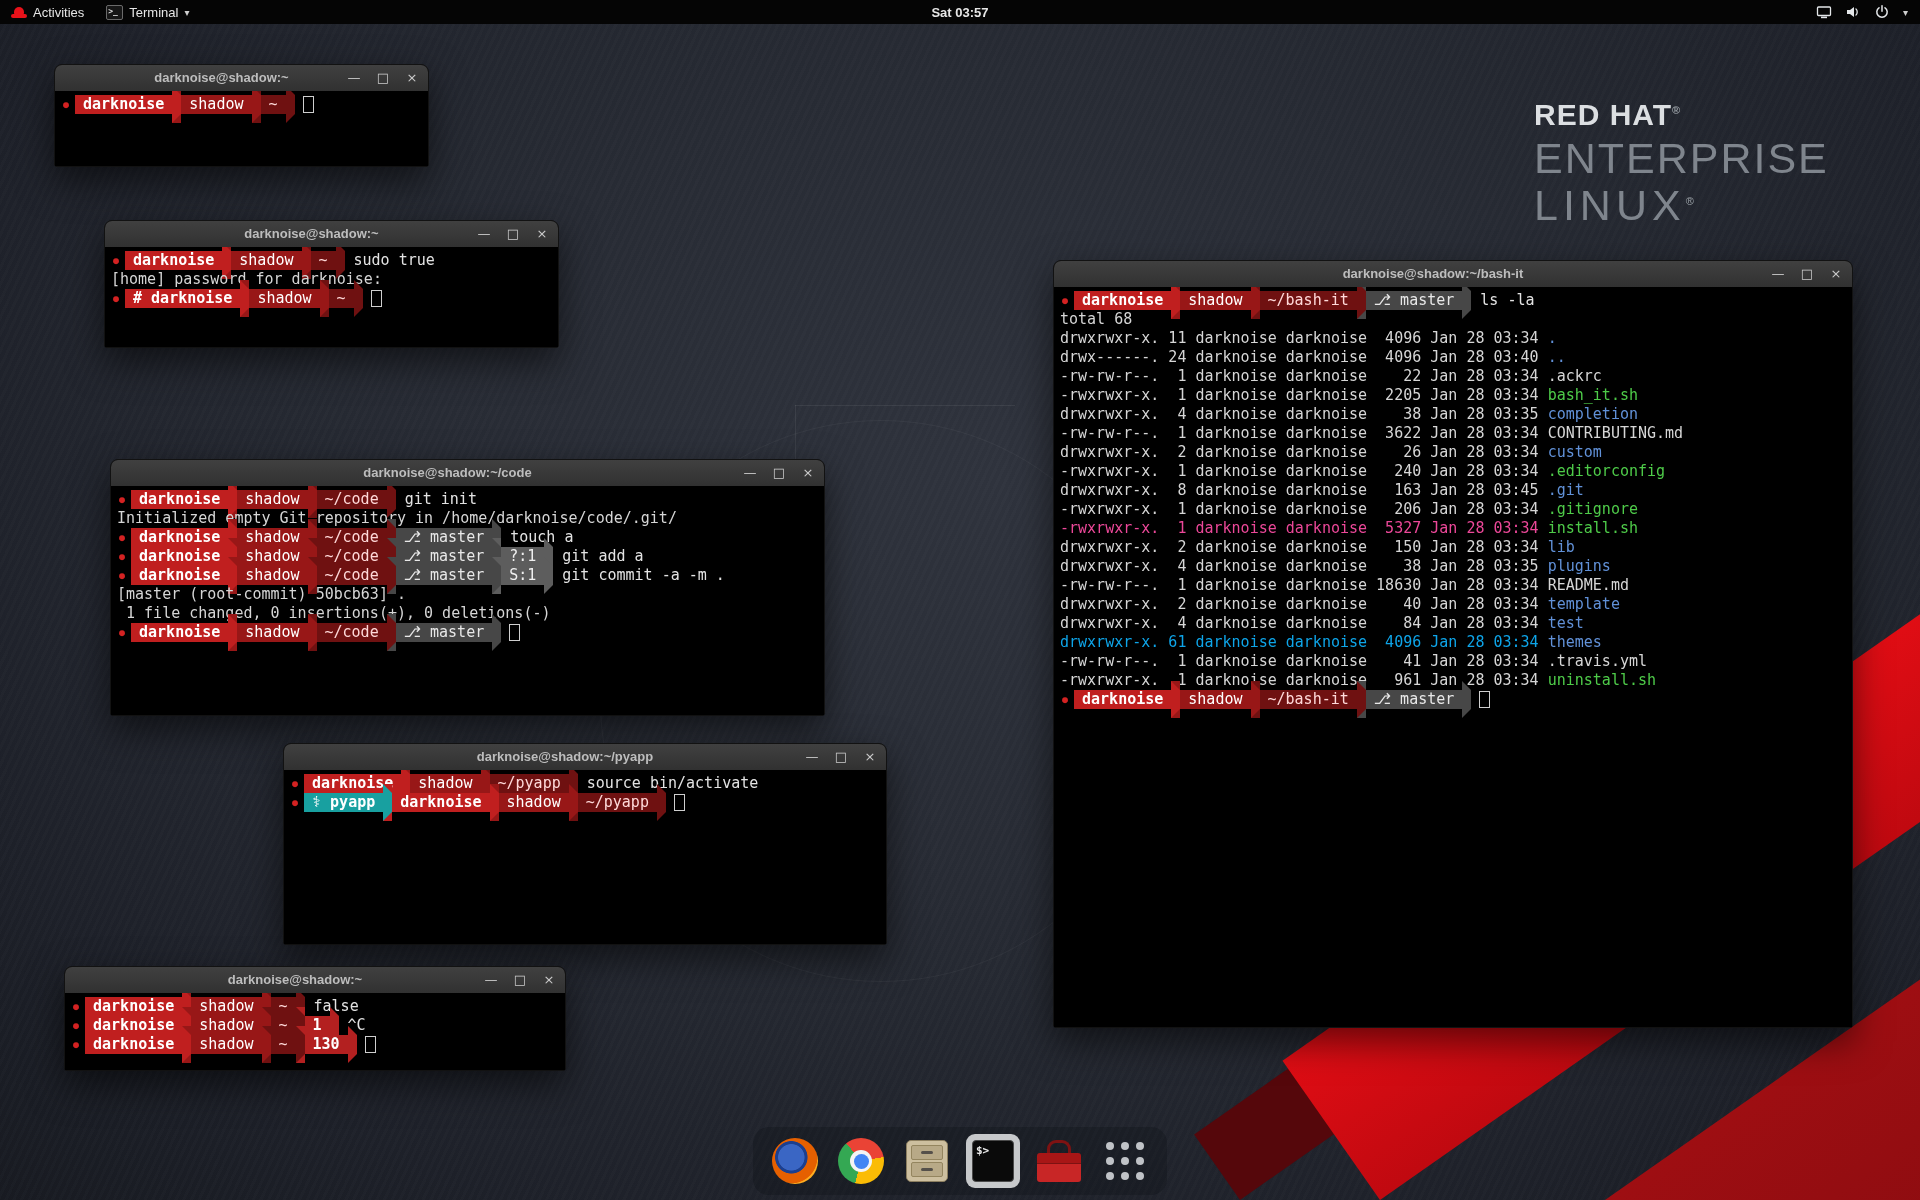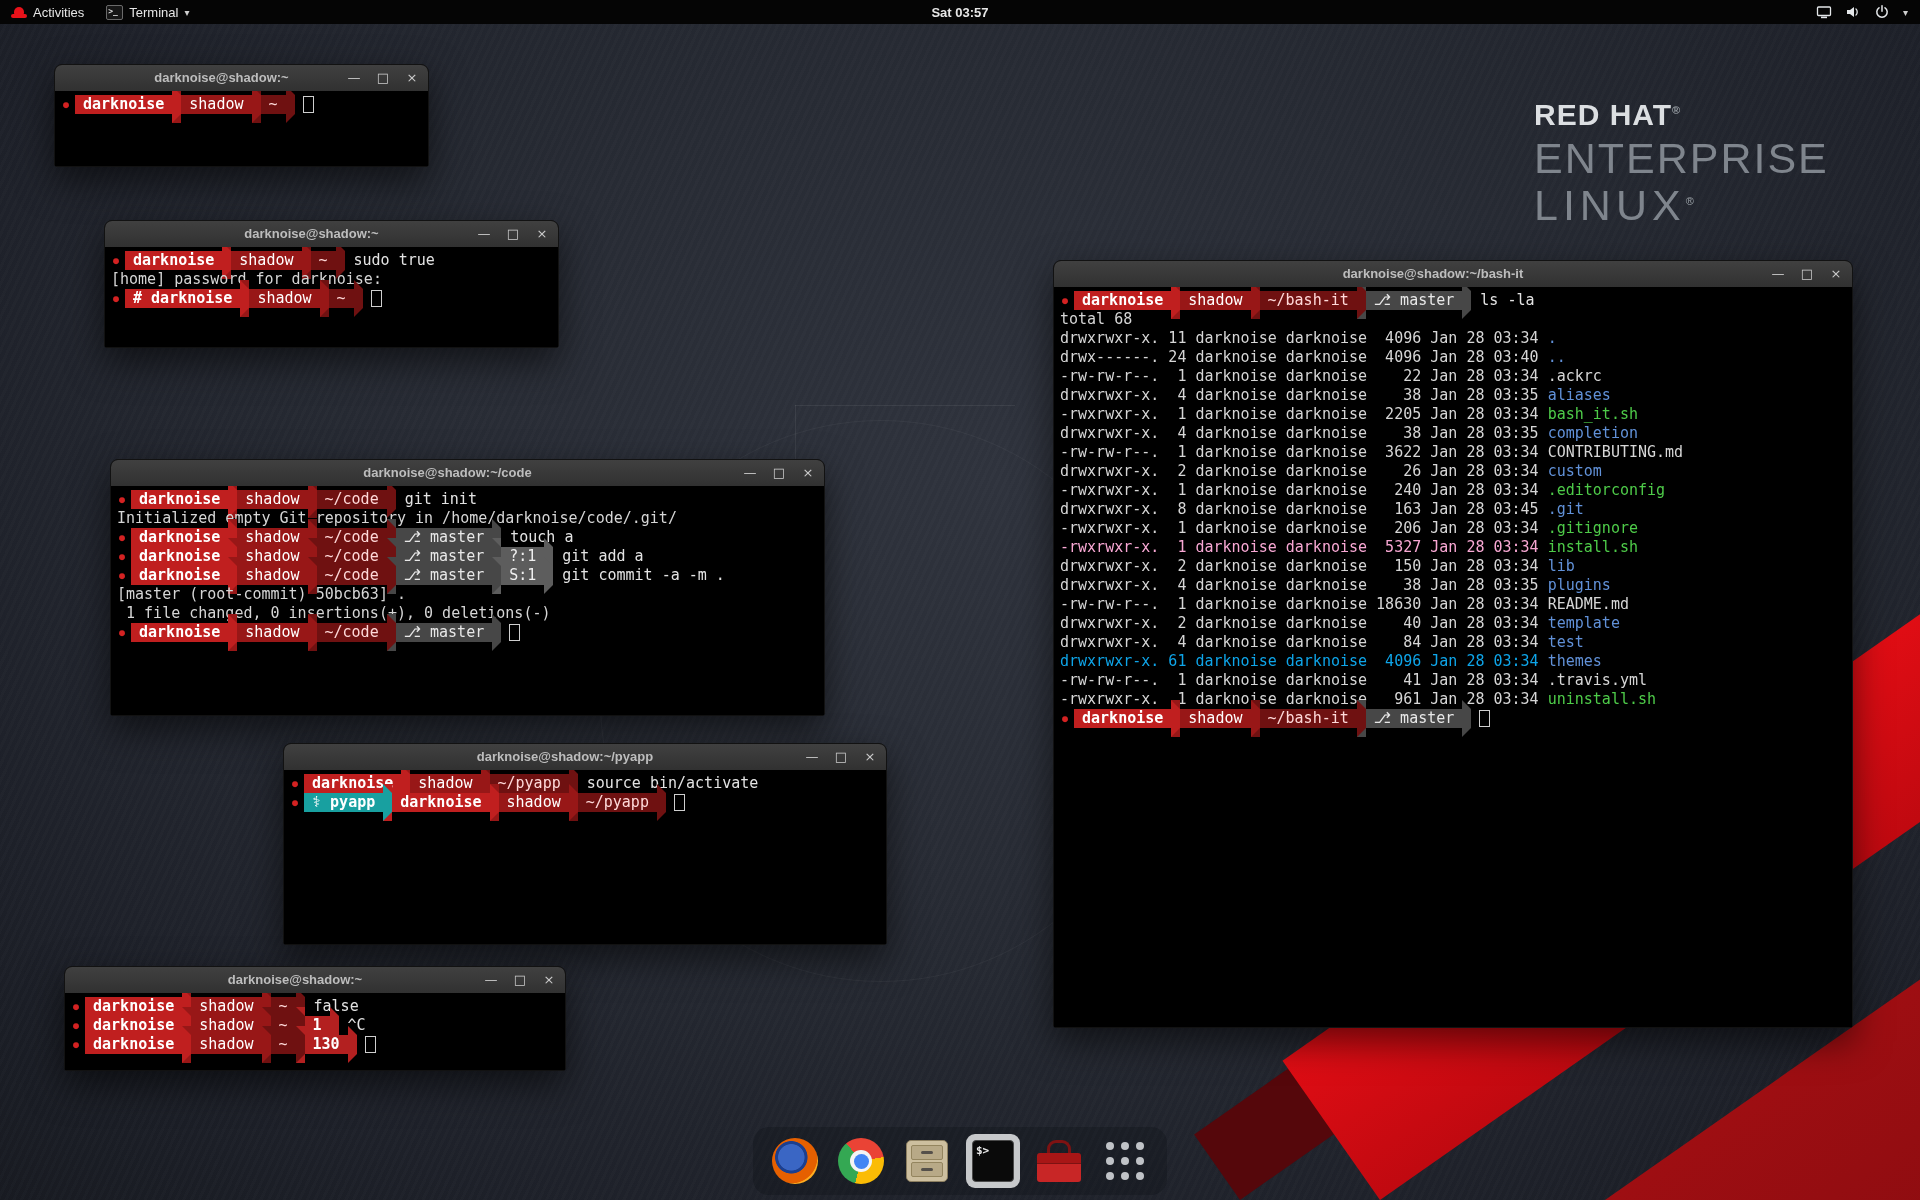--- a/index.html
+++ b/index.html
@@ -370,29 +370,28 @@
             <span class="seg" style="background: rgb(111, 17, 17); color: rgb(255, 217, 217);">~/bash-it</span>
             <span class="parrow" style="border-left-color: rgb(111, 17, 17); background: rgb(71, 71, 71);"></span>
             <span class="seg" style="background: rgb(71, 71, 71); color: rgb(232, 232, 232);">⎇ master</span>
             <span class="parrow" style="border-left-color: rgb(71, 71, 71); background: transparent;"></span>
             <span class="cmd">ls -la</span>
           </div>
           <div class="line tline"><span style="color: rgb(214, 214, 214);">total 68</span></div>
           <div class="line tline"><span style="color: rgb(214, 214, 214);">drwxrwxr-x. 11 darknoise darknoise  4096 Jan 28 03:34 </span><span style="color: rgb(97, 145, 216);">.</span></div>
           <div class="line tline"><span style="color: rgb(214, 214, 214);">drwx------. 24 darknoise darknoise  4096 Jan 28 03:40 </span><span style="color: rgb(97, 145, 216);">..</span></div>
           <div class="line tline"><span style="color: rgb(214, 214, 214); margin-top: 9px;">-rw-rw-r--.  1 darknoise darknoise    22 Jan 28 03:34 </span><span style="color: rgb(214, 214, 214);">.ackrc</span></div>
-          <div class="line tline"><span style="color: rgb(214, 214, 214);">drwxrwxr-x.  4 darknoise darknoise    38 Jan 28 03:35 </span><span style="color: rgb(97, 145, 216);">aliases</span></div>
           <div class="line tline"><span style="color: rgb(214, 214, 214);">-rwxrwxr-x.  1 darknoise darknoise  2205 Jan 28 03:34 </span><span style="color: rgb(78, 203, 73);">bash_it.sh</span></div>
           <div class="line tline"><span style="color: rgb(214, 214, 214);">drwxrwxr-x.  4 darknoise darknoise    38 Jan 28 03:35 </span><span style="color: rgb(97, 145, 216);">completion</span></div>
           <div class="line tline"><span style="color: rgb(214, 214, 214);">-rw-rw-r--.  1 darknoise darknoise  3622 Jan 28 03:34 </span><span style="color: rgb(214, 214, 214);">CONTRIBUTING.md</span></div>
           <div class="line tline"><span style="color: rgb(214, 214, 214);">drwxrwxr-x.  2 darknoise darknoise    26 Jan 28 03:34 </span><span style="color: rgb(97, 145, 216);">custom</span></div>
           <div class="line tline"><span style="color: rgb(214, 214, 214);">-rwxrwxr-x.  1 darknoise darknoise   240 Jan 28 03:34 </span><span style="color: rgb(78, 203, 73);">.editorconfig</span></div>
           <div class="line tline"><span style="color: rgb(214, 214, 214);">drwxrwxr-x.  8 darknoise darknoise   163 Jan 28 03:45 </span><span style="color: rgb(97, 145, 216);">.git</span></div>
           <div class="line tline"><span style="color: rgb(214, 214, 214);">-rwxrwxr-x.  1 darknoise darknoise   206 Jan 28 03:34 </span><span style="color: rgb(78, 203, 73);">.gitignore</span></div>
-          <div class="line tline"><span style="color: #f9a8d4;">-rwxrwxr-x.  1 darknoise darknoise  5327 Jan 28 03:34 </span><span style="color: rgb(78, 203, 73);">install.sh</span></div>
+          <div class="line tline"><span style="color: #ec4899;">-rwxrwxr-x.  1 darknoise darknoise  5327 Jan 28 03:34 </span><span style="color: rgb(78, 203, 73);">install.sh</span></div>
           <div class="line tline"><span style="color: rgb(214, 214, 214);">drwxrwxr-x.  2 darknoise darknoise   150 Jan 28 03:34 </span><span style="color: rgb(97, 145, 216);">lib</span></div>
           <div class="line tline"><span style="color: rgb(214, 214, 214);">drwxrwxr-x.  4 darknoise darknoise    38 Jan 28 03:35 </span><span style="color: rgb(97, 145, 216); text-align: center;">plugins</span></div>
           <div class="line tline"><span style="color: rgb(214, 214, 214);">-rw-rw-r--.  1 darknoise darknoise 18630 Jan 28 03:34 </span><span style="color: rgb(214, 214, 214);">README.md</span></div>
           <div class="line tline"><span style="color: rgb(214, 214, 214);">drwxrwxr-x.  2 darknoise darknoise    40 Jan 28 03:34 </span><span style="color: rgb(97, 145, 216);">template</span></div>
           <div class="line tline"><span style="color: rgb(214, 214, 214);">drwxrwxr-x.  4 darknoise darknoise    84 Jan 28 03:34 </span><span style="color: rgb(97, 145, 216);">test</span></div>
           <div class="line tline"><span style="color: #0ea5e9;">drwxrwxr-x. 61 darknoise darknoise  4096 Jan 28 03:34 </span><span style="color: rgb(97, 145, 216);">themes</span></div>
           <div class="line tline"><span style="color: rgb(214, 214, 214);">-rw-rw-r--.  1 darknoise darknoise    41 Jan 28 03:34 </span><span style="color: rgb(214, 214, 214);">.travis.yml</span></div>
           <div class="line tline"><span style="color: rgb(214, 214, 214);">-rwxrwxr-x.  1 darknoise darknoise   961 Jan 28 03:34 </span><span style="color: rgb(78, 203, 73);">uninstall.sh</span></div>
           <div class="line prompt">
             <span class="pdot" style="color: rgb(212, 34, 34);">●</span>

